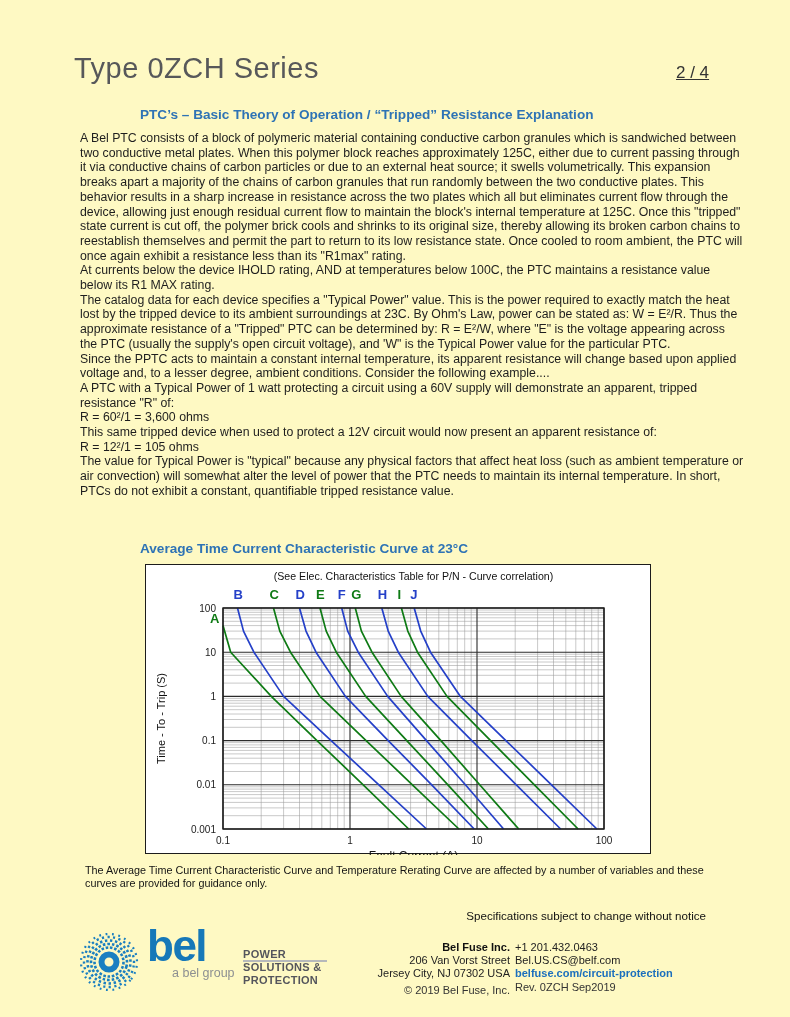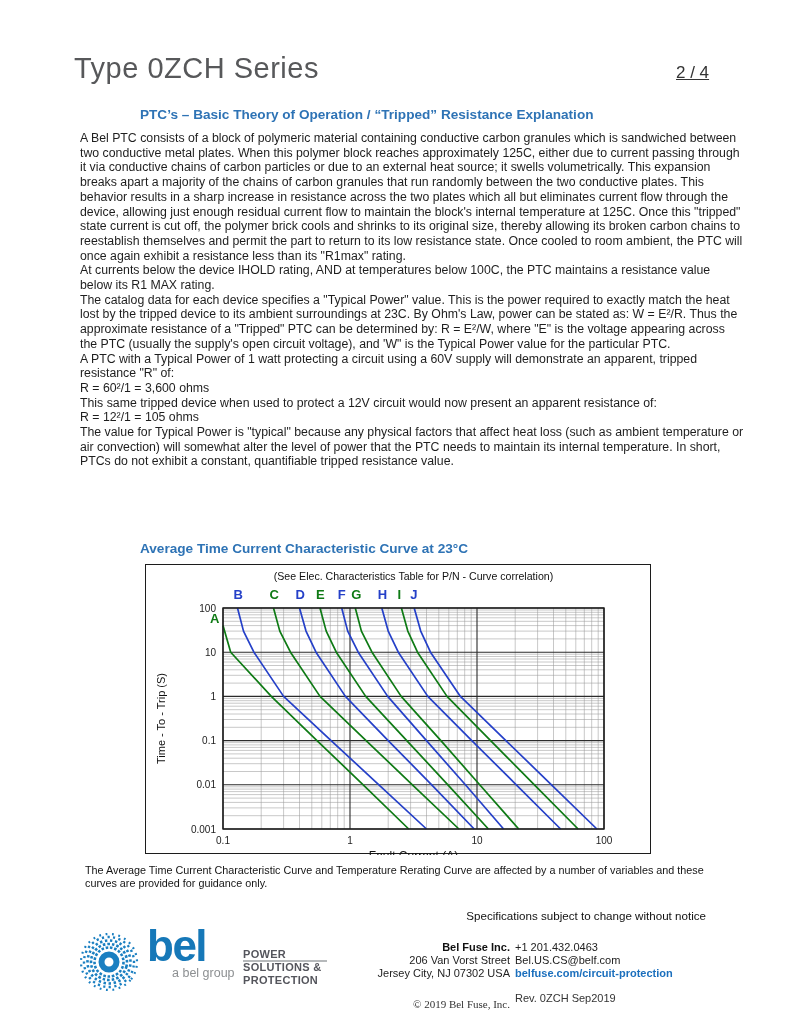--- a/index.html
+++ b/index.html
@@ -1,18 +1,18 @@
 <!DOCTYPE html>
 <html><head>
 <meta charset="utf-8">
 <style>
   * { margin:0; padding:0; box-sizing:border-box; }
   html,body { background:#e8e8e8; }
   .page {
-    position:relative; width:790px; height:1017px; background:#ffffff;
+    position:relative; width:790px; height:1017px; background:#fef9c3;
     margin:0 auto; overflow:hidden;
     font-family:"Liberation Sans", sans-serif; color:#1f1f1f;
   }
   .doc-title {
     position:absolute; left:74px; top:52px;
     font-size:29px; font-weight:400; color:#57585a; letter-spacing:0.5px;
   }
   .page-num {
     position:absolute; left:676px; top:63px;
     font-size:17px; color:#333;text-decoration:underline;
@@ -50,42 +50,43 @@
     position:absolute; left:243px; top:916px; width:100px;
     font-size:11px; font-weight:bold; color:#54555c; line-height:13px; letter-spacing:0.3px;margin-top:32px;
   }
   .logo-rule { position:absolute; left:243px; top:960px; width:84px; height:2px; background:#b6b9bb; }
   .logo-subtext { position:absolute; left:150px; top:966px; font-size:12.5px; color:#8c8f91;margin-left:22px; }
   .company-block {
     position:absolute; left:320px; top:941px; width:190px;
     text-align:right; font-size:11px; line-height:13.2px; color:#222;
   }
   .company-name { font-weight:bold; color:#111; }
-  .copyright { margin-top:17px; color:#333;font-family:Liberation Serif, serif; }
+  .copyright { margin-top:3px; color:#333; }
   .contact-block {
     position:absolute; left:515px; top:941px; width:190px;
     text-align:left; font-size:11px; line-height:13.2px; color:#222;
   }
   .website-link { color:#1b6fbd; font-weight:bold; text-decoration:none; cursor:pointer; }
-  .rev { margin-top:11px; color:#333; }
+  .rev { color:#333; }
 </style>
 </head>
 <body>
 
 <div class="page">
 
   <div class="doc-title">Type 0ZCH Series</div>
   <div class="page-num">2 / 4</div>
 
   <div class="sec-heading" id="heading1">PTC’s – Basic Theory of Operation / “Tripped” Resistance Explanation</div>
 
   <div class="body-text" id="body-paragraphs">
       <p>A Bel PTC consists of a block of polymeric material containing conductive carbon granules which is sandwiched between two conductive metal plates.  When this polymer block reaches approximately 125C, either due to current passing through it via conductive chains of carbon particles or due to an external heat source; it swells volumetrically.  This expansion breaks apart a majority of the chains of carbon granules that run randomly between the two conductive plates.  This behavior results in a sharp increase in resistance across the two plates which all but eliminates current flow through the device, allowing just enough residual current flow to maintain the block's internal temperature at 125C.  Once this "tripped" state current is cut off, the polymer brick cools and shrinks to its original size, thereby allowing its broken carbon chains to reestablish themselves and permit the part to return to its low resistance state.  Once cooled to room ambient, the PTC will once again exhibit a resistance less than its "R1max" rating.</p>
       <p>At currents below the device IHOLD rating, AND at temperatures below 100C, the PTC maintains a resistance value below its R1 MAX rating.</p>
       <p>The catalog data for each device specifies a "Typical Power" value. This is the power required to exactly match the heat lost by the tripped device to its ambient surroundings at 23C. By Ohm's Law, power can be stated as: W = E²/R. Thus the approximate resistance of a "Tripped" PTC can be determined by: R = E²/W, where "E" is the voltage appearing across the PTC (usually the supply's open circuit voltage), and 'W" is the Typical Power value for the particular PTC.</p>
+      <p>Since the PPTC acts to maintain a constant internal temperature, its apparent resistance will change based upon applied voltage and, to a lesser degree, ambient conditions. Consider the following example....</p>
       <p>A PTC with a Typical Power of 1 watt protecting a circuit using a 60V supply will demonstrate an apparent, tripped resistance "R" of:</p>
       <p>R = 60²/1 = 3,600 ohms</p>
       <p>This same tripped device when used to protect a 12V circuit would now present an apparent resistance of:</p>
       <p>R = 12²/1 = 105 ohms</p>
       <p>The value for Typical Power is "typical" because any physical factors that affect heat loss (such as ambient temperature or air convection) will somewhat alter the level of power that the PTC needs to maintain its internal temperature. In short, PTCs do not exhibit a constant, quantifiable tripped resistance value.</p>
     </div>
 
   <div class="sec-heading" id="heading2">Average Time Current Characteristic Curve at 23°C</div>
 
   <div class="chart-box">

